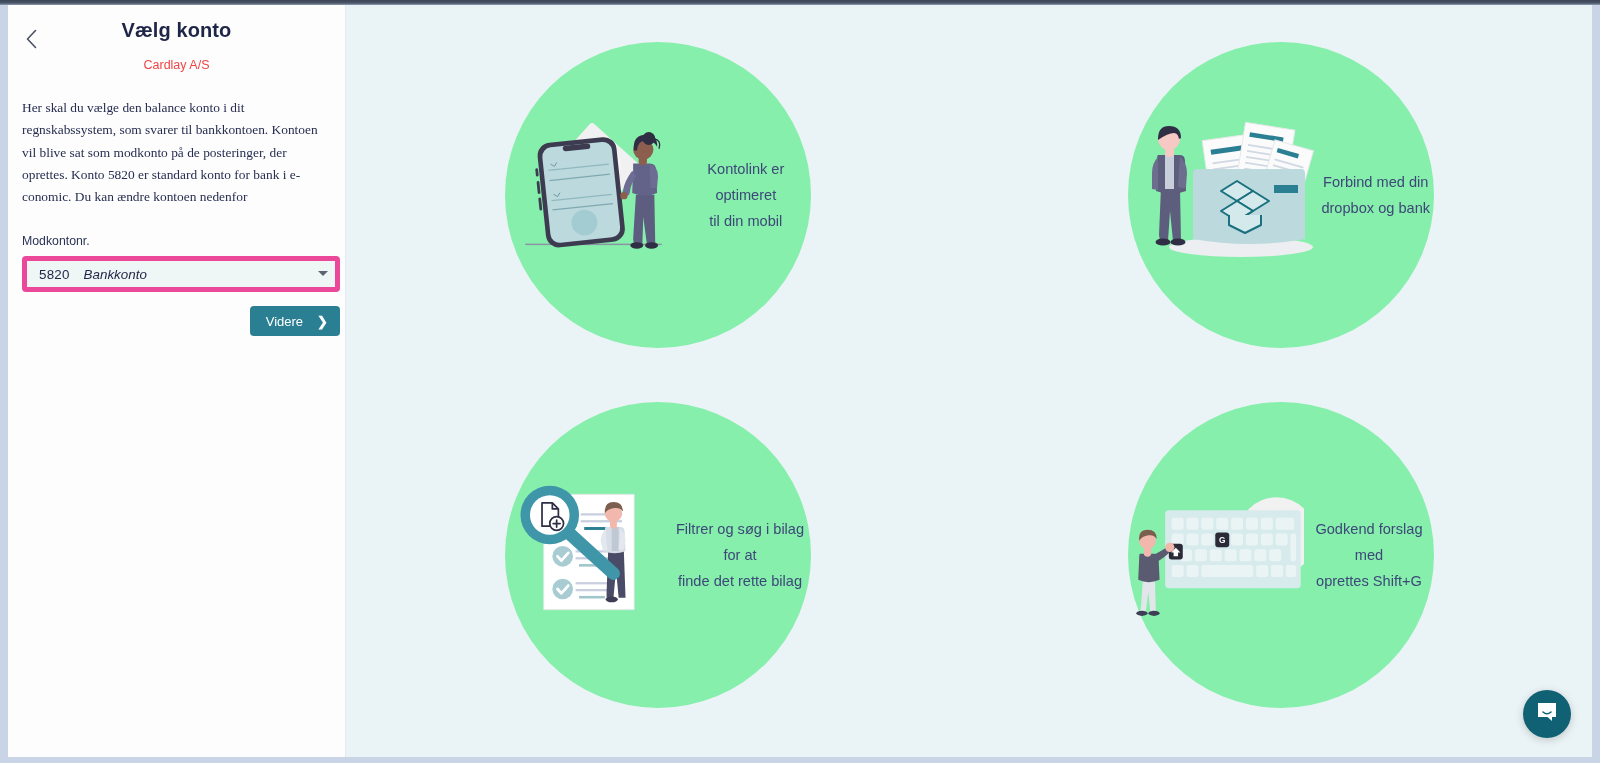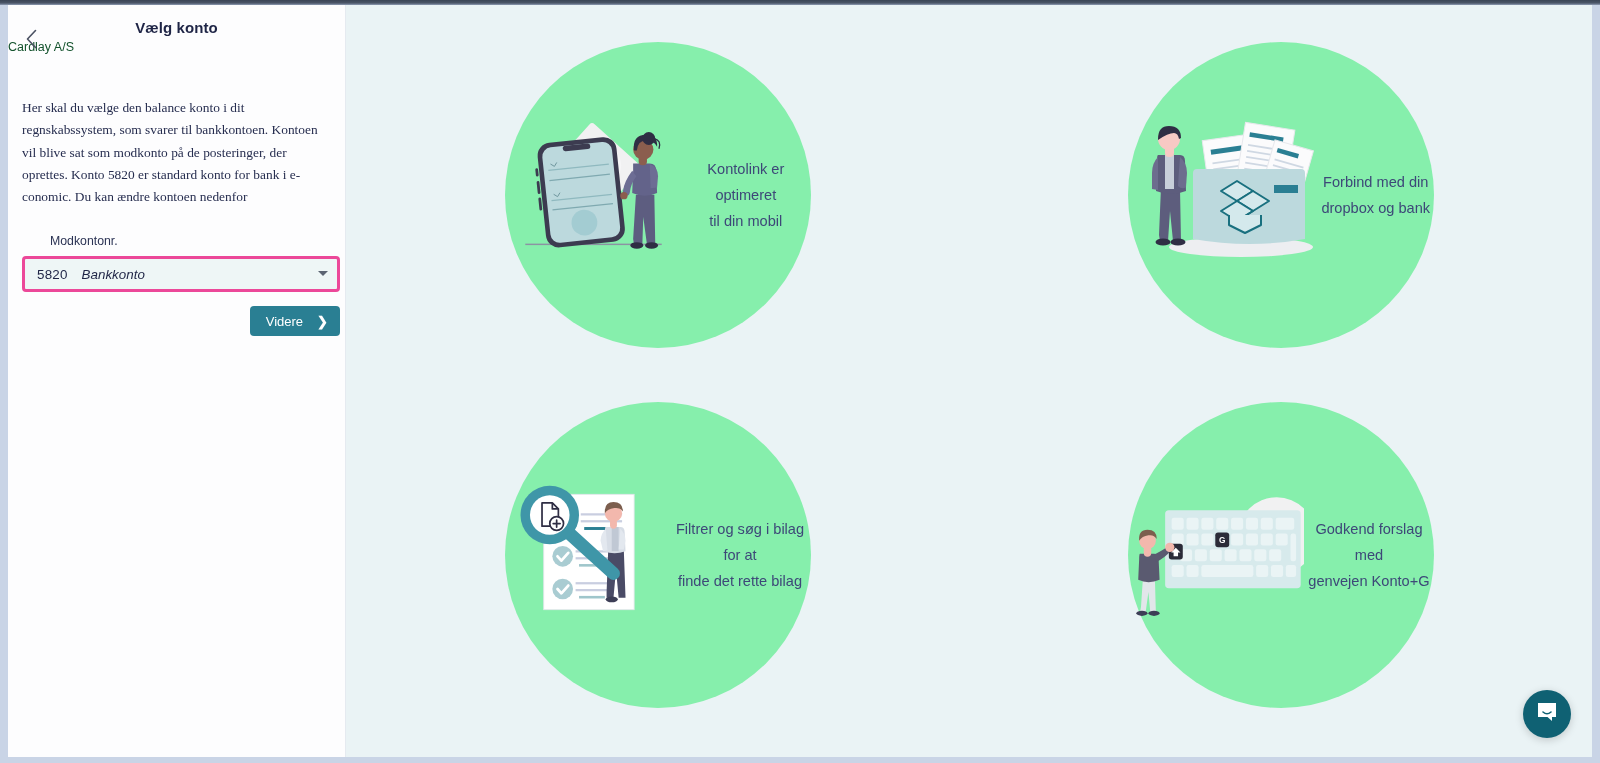--- a/index.html
+++ b/index.html
@@ -42,56 +42,56 @@
     position: absolute; left: 8px; top: 19px;
     width: 30px; height: 30px;
     display: flex; align-items: center; justify-content: center;
     cursor: pointer;
     color: #4b5263;
   }
   .back-btn svg { display:block; }
   .panel-title {
     text-align: center;
     padding-top: 14px;
-    font-size: 15px;
+    font-size: 20px;
     font-weight: 700;
     color: #1f2546;
     letter-spacing: .1px;
   }
   .panel-subtitle {
-    margin-top: 4px;
+    text-align: center;
+    margin-top: 16px;
     font-size: 12.5px;
-    color: #14532d;
+    color: #ef4444;
   }
   .panel-body {
     padding: 26px 14px 0 14px;
   }
   .intro-text {
     font-size: 13.4px;
     line-height: 22.3px;
     color: #262d4f;
     max-width: 305px;
     font-family: Liberation Serif, serif;
   }
   .field-label {
     margin-top: 26px;
     font-size: 12.3px;
     color: #2b3354;
-    margin-left: 28px;
   }
   .select-wrap {
     position: relative;
     margin-top: 8px;
     width: 318px;
     height: 36px;
   }
   .select-box {
     width: 100%; height: 36px;
     background: #eef6f6;
-    border: 3px solid #ec4899;
+    border: 5px solid #ec4899;
     border-radius: 4px;
     display: flex; align-items: center;
     padding: 0 12px;
     font-size: 13.4px;
     color: #1f2546;
     cursor: pointer;
   }
   .select-box .acct-no { letter-spacing: .2px; }
   .select-box .acct-name { margin-left: 14px; font-style: italic; }
   .caret {
@@ -468,21 +468,21 @@
                 <path d="M28 78 q8 -4 14 -8 l4 4 q-7 8 -16 12 z" fill="#5a5a70"></path>
                 <circle cx="45" cy="70" r="5" fill="#f3b8ad"></circle>
                 <rect x="17" y="68" width="8" height="12" rx="4" fill="#f3b8ad"></rect>
                 <circle cx="21" cy="63" r="9" fill="#f3b8ad"></circle>
                 <path d="M12 63 q-1 -12 9 -12 q10 0 10 10 q-3 -5 -9 -4 q-7 1 -10 6 z" fill="#7c5e4e"></path>
               </g>
             </svg>
           </div>
           <div class="caption">
             <span class="l1">Godkend forslag med</span>
-            <span class="l2">genvejen Konto+G</span>
+            <span class="l2">oprettes Shift+G</span>
           </div>
         </div>
 
       </div>
 
       <div class="intercom">
         <span>
           <svg width="24" height="24" viewBox="0 0 24 24">
             <path d="M3 3 h18 v14 h-4 l0 4 l-4.5 -4 H3 z" fill="#ffffff"></path>
             <path d="M8 12 q4 3.5 8 0" stroke="#0f6173" stroke-width="1.6" fill="none" stroke-linecap="round"></path>

